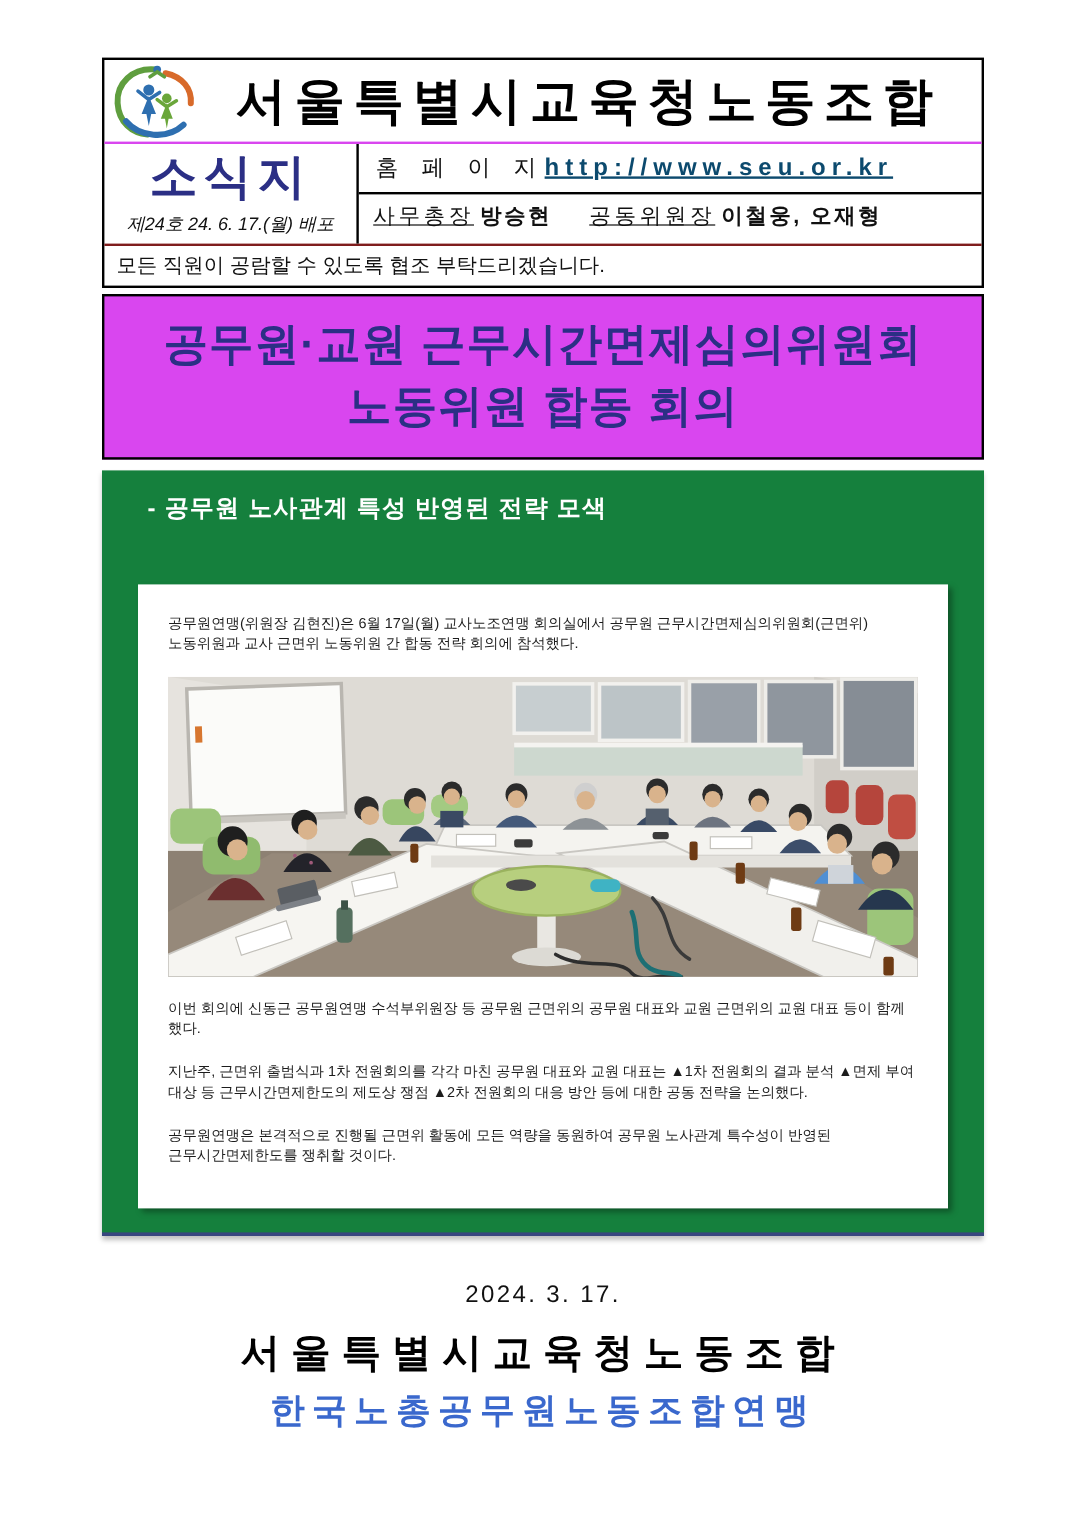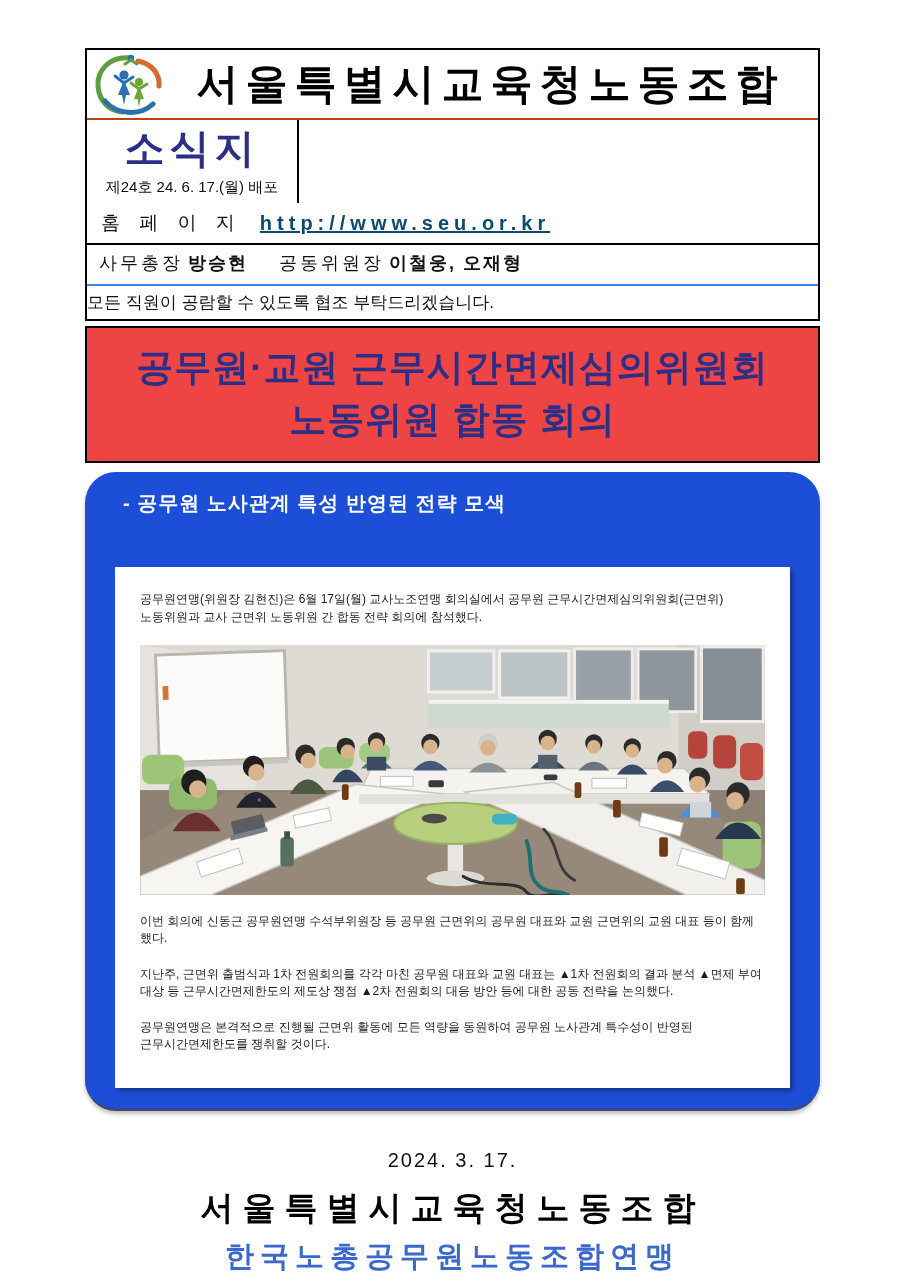--- a/index.html
+++ b/index.html
@@ -4,41 +4,41 @@
 <style>
   html,body{margin:0;padding:0;background:#ffffff;}
   body{width:905px;height:1280px;position:relative;font-family:"Liberation Sans",sans-serif;color:#111;}
   .page{position:absolute;left:85px;top:48px;width:735px;}
 
   
   .hdr{border:2px solid #000;background:#fff;}
   .hdr-top{display:flex;align-items:center;height:68px;padding:0 4px;}
   .logo{width:74px;height:62px;flex:0 0 auto;margin-left:2px;}
   .org-title{flex:1;text-align:center;font-size:42px;font-weight:800;letter-spacing:7px;white-space:nowrap;color:#000;}
-  .hdr-mid{display:flex;border-top:2px solid #c2410c;flex-direction:column;}
+  .hdr-mid{display:flex;border-top:2px solid #d946ef;}
   .hdr-left{width:206px;border-right:2px solid #000;display:flex;flex-direction:column;align-items:center;justify-content:center;padding:6px 2px;}
   .news-title{font-size:40px;font-weight:800;letter-spacing:5px;color:#2b2f85;line-height:1.1;}
-  .news-issue{font-size:15px;color:#111;margin-top:8px;white-space:nowrap;}
+  .news-issue{font-size:15px;color:#111;margin-top:8px;white-space:nowrap;font-style:italic;}
   .hdr-right{flex:1;display:flex;flex-direction:column;}
-  .home-row{display:flex;align-items:center;border-bottom:2px solid #000;padding:7px 14px;gap:18px;}
+  .home-row{display:flex;align-items:center;border-bottom:2px solid #000;padding:7px 14px;}
   .home-label{font-size:19px;letter-spacing:7px;white-space:nowrap;}
   .home-url{font-size:20px;font-weight:bold;letter-spacing:5px;color:#0c4a6e;text-decoration:underline;white-space:nowrap;}
   .contact-rows{padding:5px 12px 6px 12px;line-height:1.55;}
   .c-line{font-size:18px;white-space:nowrap;}
-  .c-label{letter-spacing:3px;}
+  .c-label{letter-spacing:3px;text-decoration:underline;}
   .c-name{font-weight:bold;letter-spacing:2px;text-align:right;}
   .c-gap{display:inline-block;width:26px;}
-  .hdr-notice{border-top:2px solid #3b82f6;padding:5px 0;font-size:17px;}
-
-  
-  .headline{margin-top:5px;border:2px solid #000;background:#ef4444;text-align:center;padding:14px 4px 16px 4px;}
+  .hdr-notice{border-top:2px solid #7f1d1d;padding:5px 10px;font-size:17px;}
+
+  
+  .headline{margin-top:5px;border:2px solid #000;background:#d946ef;text-align:center;padding:14px 4px 16px 4px;}
   .headline div{font-size:37px;font-weight:800;color:#2b2f85;letter-spacing:1px;line-height:1.4;}
 
   
-  .panel{margin-top:9px;background:#1d4ed8;padding:14px 0 20px 0;border-bottom:3px solid #39477f;box-shadow:0 3px 4px rgba(0,0,0,0.25);border-radius:31px;}
+  .panel{margin-top:9px;background:#15803d;padding:14px 0 20px 0;border-bottom:3px solid #39477f;box-shadow:0 3px 4px rgba(0,0,0,0.25);}
   .section-hd{color:#ffffff;font-size:20px;font-weight:bold;margin:4px 0 0 38px;letter-spacing:1px;}
   .card{margin:50px 30px 0 30px;background:#ffffff;padding:24px 25px 22px 25px;box-shadow:3px 3px 5px rgba(0,0,0,0.35);}
   .card p{margin:0 0 18px 0;font-size:12px;line-height:1.46;color:#1c1c1c;word-break:keep-all;}
   .card p:last-child{margin-bottom:12px;}
   .photo{display:block;width:100%;height:250px;margin:0 0 18px 0;}
 
   
   .footer{margin-top:38px;text-align:center;}
   .f-date{font-size:20px;color:#111;letter-spacing:2px;}
   .f-org1{margin-top:14px;font-size:33px;font-weight:800;letter-spacing:9px;color:#000;white-space:nowrap;}

